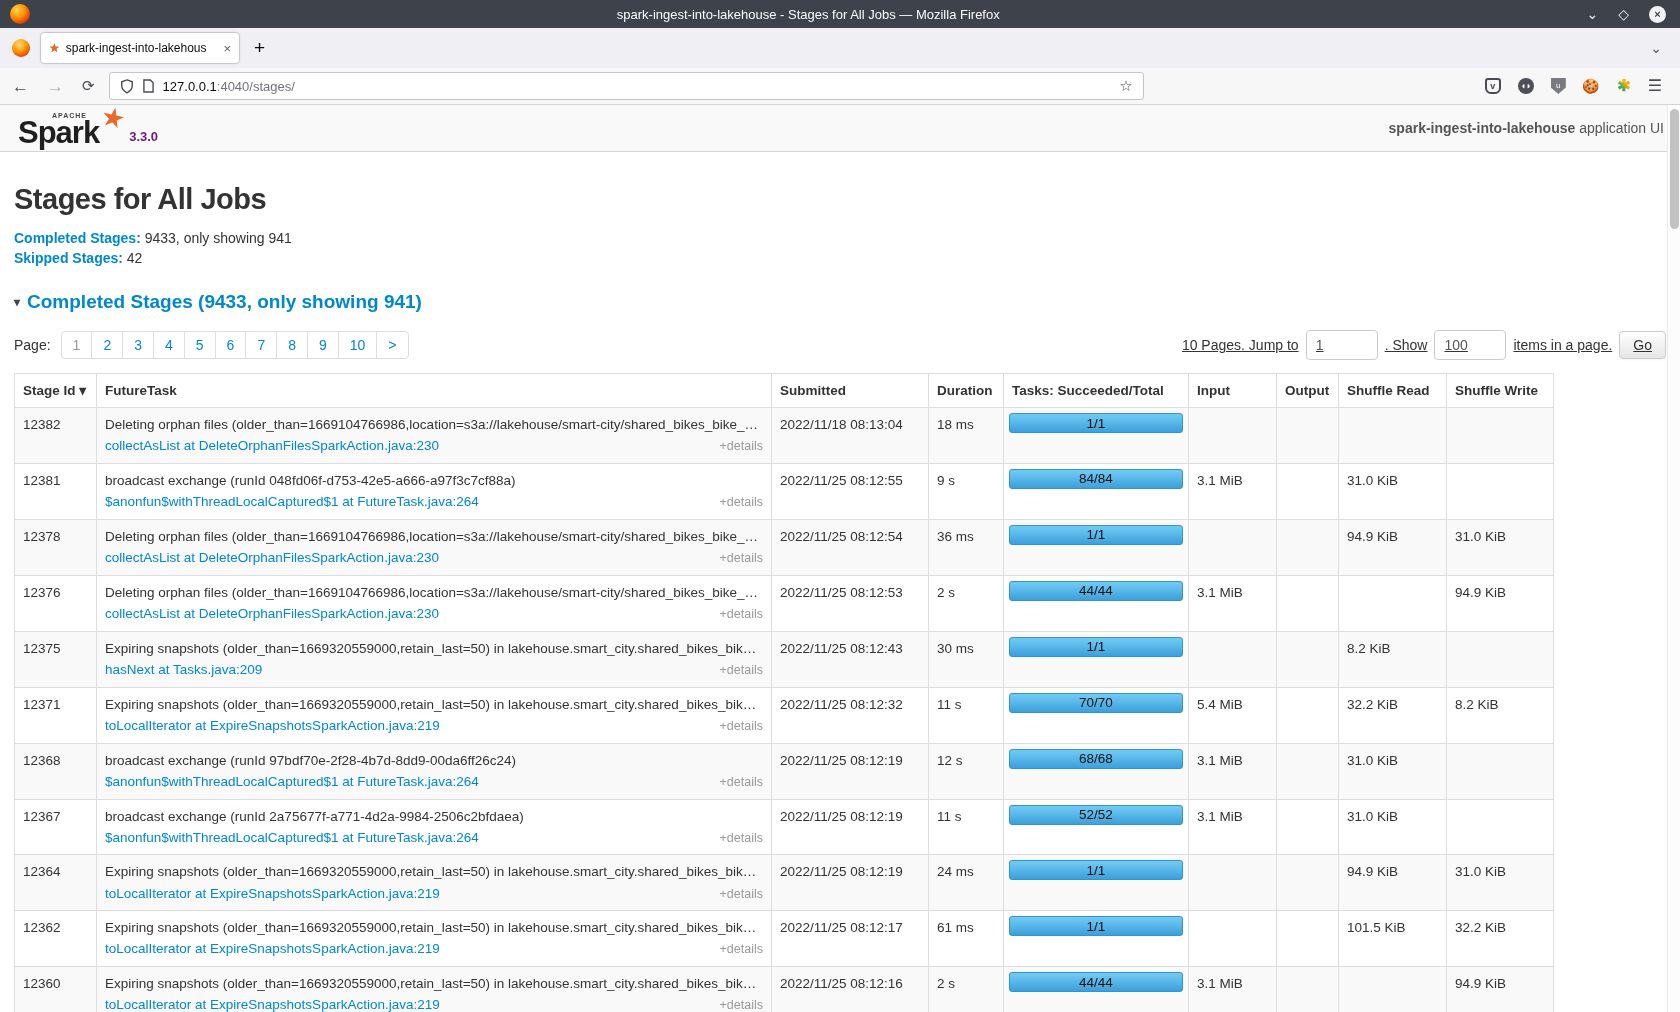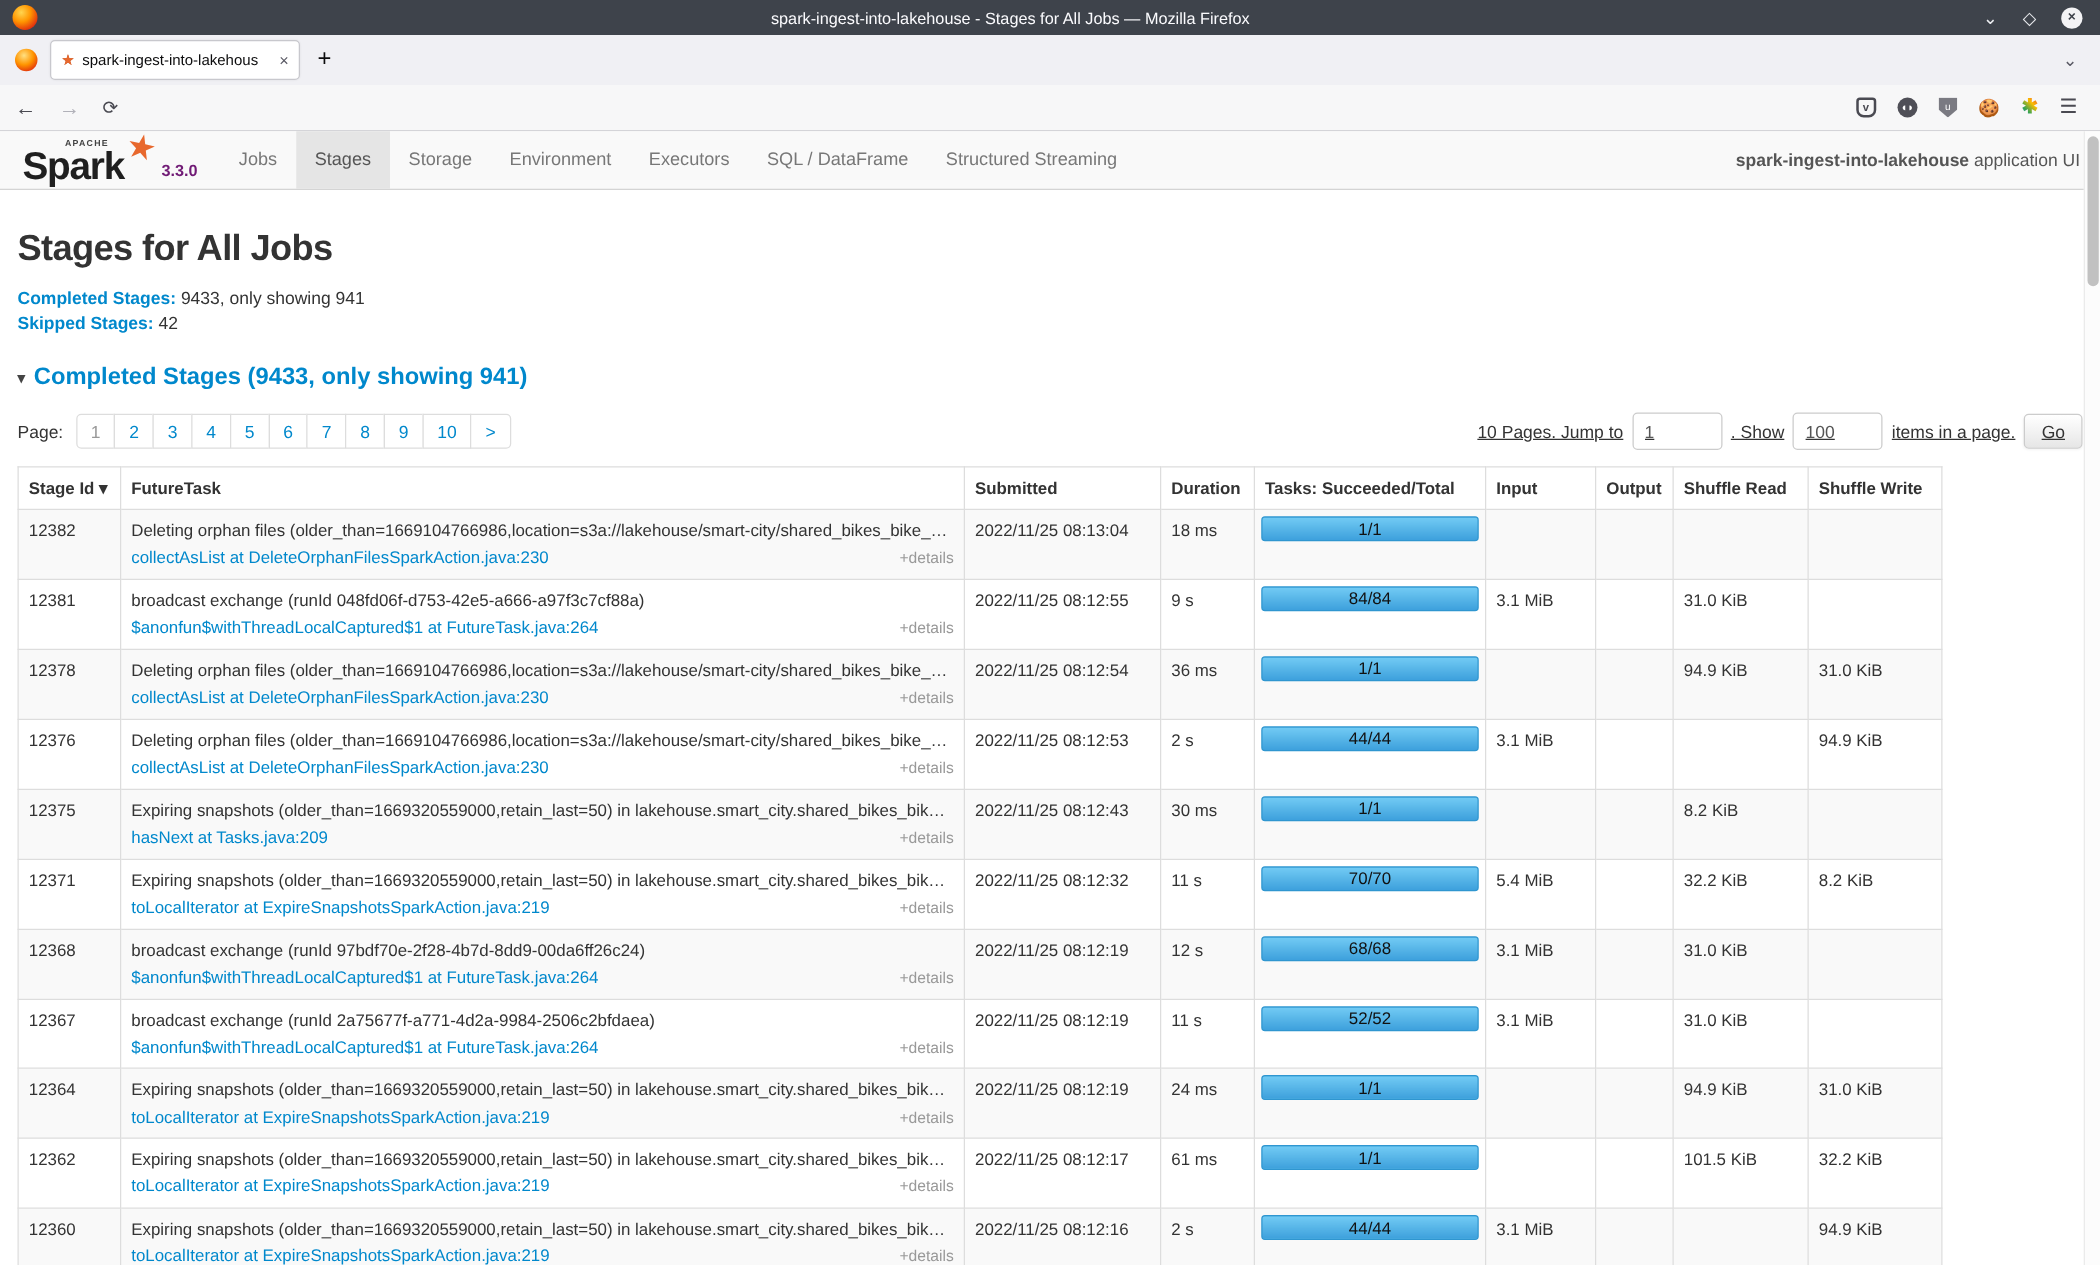--- a/index.html
+++ b/index.html
@@ -140,20 +140,34 @@
     <span class="tab-close">×</span>
   </div>
   <span class="newtab-btn">+</span>
   <span class="tabs-chevron">⌄</span>
 </div>
 
 <div class="urlbar">
   <span class="nav-arrow">←</span>
   <span class="nav-arrow disabled">→</span>
   <span class="reload-btn">⟳</span>
+  <div class="urlfield">
+    <span class="icon">
+      <svg width="14" height="15" viewBox="0 0 16 17">
+          <path d="M8 1 L14 3.2 V8 C14 11.6 11.2 14 8 15.8 C4.8 14 2 11.6 2 8 V3.2 Z" fill="none" stroke="#4a4a52" stroke-width="1.6"></path>
+        </svg>
+    </span>
+    <span class="icon">
+      <svg width="11" height="14" viewBox="0 0 12 15">
+          <path d="M1 1 H8 L11 4 V14 H1 Z" fill="none" stroke="#4a4a52" stroke-width="1.5"></path>
+        </svg>
+    </span>
+    <span class="url-text"><span class="url-host">127.0.0.1</span><span class="url-path">:4040/stages/</span></span>
+    <span class="url-star">☆</span>
+  </div>
   <div class="toolbar-icons">
     <span class="ext-icon">
         <span class="icon-shieldext">v</span>
       </span>
     <span class="ext-icon"><span class="icon-mask">◖◗</span><span class="badge"></span></span>
     <span class="ext-icon">
         <span class="icon-ublock">u</span>
       </span>
     <span class="ext-icon icon-cookie">🍪</span>
     <span class="ext-icon icon-asterisk">✱</span>
@@ -161,29 +175,20 @@
   </div>
 </div>
 
 <div class="spark-nav">
   <div class="spark-logo">
     <span class="apache-text">APACHE</span>
     <span class="spark-word">Spark</span>
     <span class="spark-star">★</span>
   </div>
   <span class="spark-version">3.3.0</span>
-  <div class="nav-tabs">
-      <div class="nav-item">Jobs</div>
-      <div class="nav-item active">Stages</div>
-      <div class="nav-item">Storage</div>
-      <div class="nav-item">Environment</div>
-      <div class="nav-item">Executors</div>
-      <div class="nav-item">SQL / DataFrame</div>
-      <div class="nav-item">Structured Streaming</div>
-    </div>
   <span class="app-label"><b>spark-ingest-into-lakehouse</b><span> application UI</span></span>
 </div>
 
 <div class="content">
   <h1 class="page-title">Stages for All Jobs</h1>
 
   <div>
       <div class="summary-line"><a class="summary-link">Completed Stages:</a><span> 9433, only showing 941</span></div>
       <div class="summary-line"><a class="summary-link">Skipped Stages:</a><span> 42</span></div>
     </div>
@@ -246,21 +251,21 @@
     <tbody>
         <tr class="striped">
     <td class="plain">12382</td>
     <td>
       <div class="desc-line">Deleting orphan files (older_than=1669104766986,location=s3a://lakehouse/smart-city/shared_bikes_bike_statu...</div>
       <div class="link-line">
         <a class="desc-link">collectAsList at DeleteOrphanFilesSparkAction.java:230</a>
         <span class="details-toggle">+details</span>
       </div>
     </td>
-    <td class="plain">2022/11/25 08:13:04</td>
+    <td class="plain">2022/11/18 08:13:04</td>
     <td class="plain">18 ms</td>
     <td class="tasks-cell">
       <div class="progress-bar">1/1</div>
     </td>
     <td class="plain"></td>
     <td class="plain"></td>
     <td class="plain"></td>
     <td class="plain"></td>
   </tr>
         <tr>

